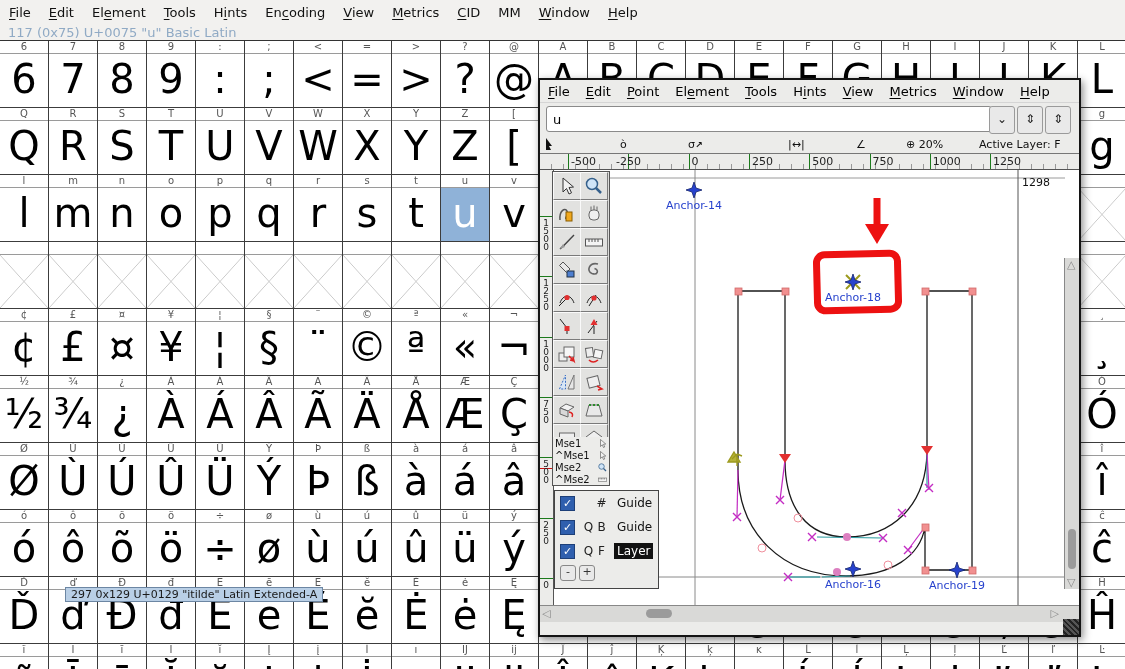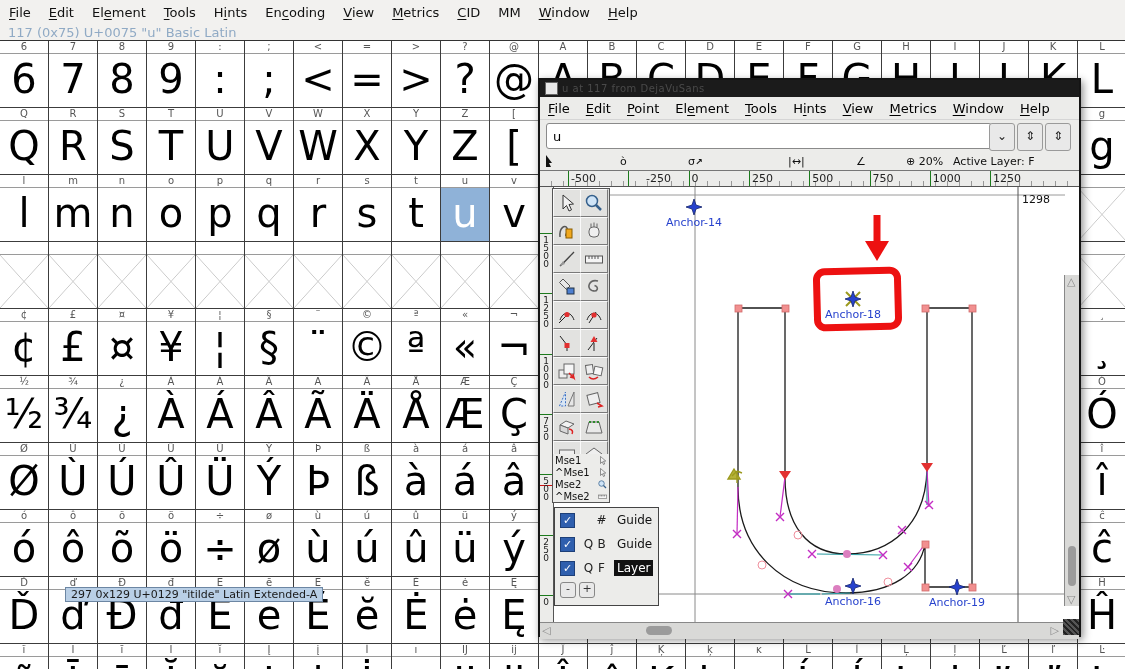--- a/index.html
+++ b/index.html
@@ -1025,24 +1025,20 @@
       </div>
       <div class="cell">
         <div class="cell-label">Ŀ</div>
         <div class="cell-glyph">Ŀ</div>
       </div>
     </div>
   </div>
 <div id="tooltip">297 0x129 U+0129 "itilde" Latin Extended-A</div>
 
 <div id="editor">
-  <div id="ed-titlebar">
-    <span class="win-icon"></span>
-    <span id="ed-title">u at 117 from DejaVuSans</span>
-  </div>
   <div id="ed-menubar">
       <span class="menu-item"><u>F</u>ile</span>
       <span class="menu-item"><u>E</u>dit</span>
       <span class="menu-item"><u>P</u>oint</span>
       <span class="menu-item">El<u>e</u>ment</span>
       <span class="menu-item"><u>T</u>ools</span>
       <span class="menu-item">H<u>i</u>nts</span>
       <span class="menu-item"><u>V</u>iew</span>
       <span class="menu-item"><u>M</u>etrics</span>
       <span class="menu-item"><u>W</u>indow</span>
@@ -1060,28 +1056,28 @@
   <div id="ed-statusrow">
     <span class="sic" style="left:4px">
       <svg width="10" height="14" viewBox="0 0 10 14">
           <path d="M2 13 L2 1 L8 9 L5 9 L7 13 Z" fill="#111"></path>
         </svg></span>
     <span class="sic" style="left:80px">ò</span>
     <span class="sic" style="left:148px">σ<b style="font-size:9px">↗</b></span>
     <span class="sic" style="left:248px">|↔|</span>
     <span class="sic" style="left:316px">∠</span>
     <span class="sic" style="left:366px">⊕&nbsp;<span>20%</span></span>
-    <span class="sic" style="left:413px">Active Layer: F</span>
+    <span class="sic" style="left:439px">Active Layer: F</span>
   </div>
   <div id="ed-hruler">
       <div id="hruler-red"></div>
       <div class="hrtick" style="left: 28px;"></div>
       <div class="hrnum" style="left: 31px;">-500</div>
       <div class="hrtick" style="left: 88.3px;"></div>
-      <div class="hrnum" style="left: 106px;">-250</div>
+      <div class="hrnum" style="left: 76px;">-250</div>
       <div class="hrtick" style="left: 148.6px;"></div>
       <div class="hrnum" style="left: 151.6px;">0</div>
       <div class="hrtick" style="left: 208.9px;"></div>
       <div class="hrnum" style="left: 211.9px;">250</div>
       <div class="hrtick" style="left: 269.2px;"></div>
       <div class="hrnum" style="left: 272.2px;">500</div>
       <div class="hrtick" style="left: 329.5px;"></div>
       <div class="hrnum" style="left: 332.5px;">750</div>
       <div class="hrtick" style="left: 389.8px;"></div>
       <div class="hrnum" style="left: 392.8px;">1000</div>

